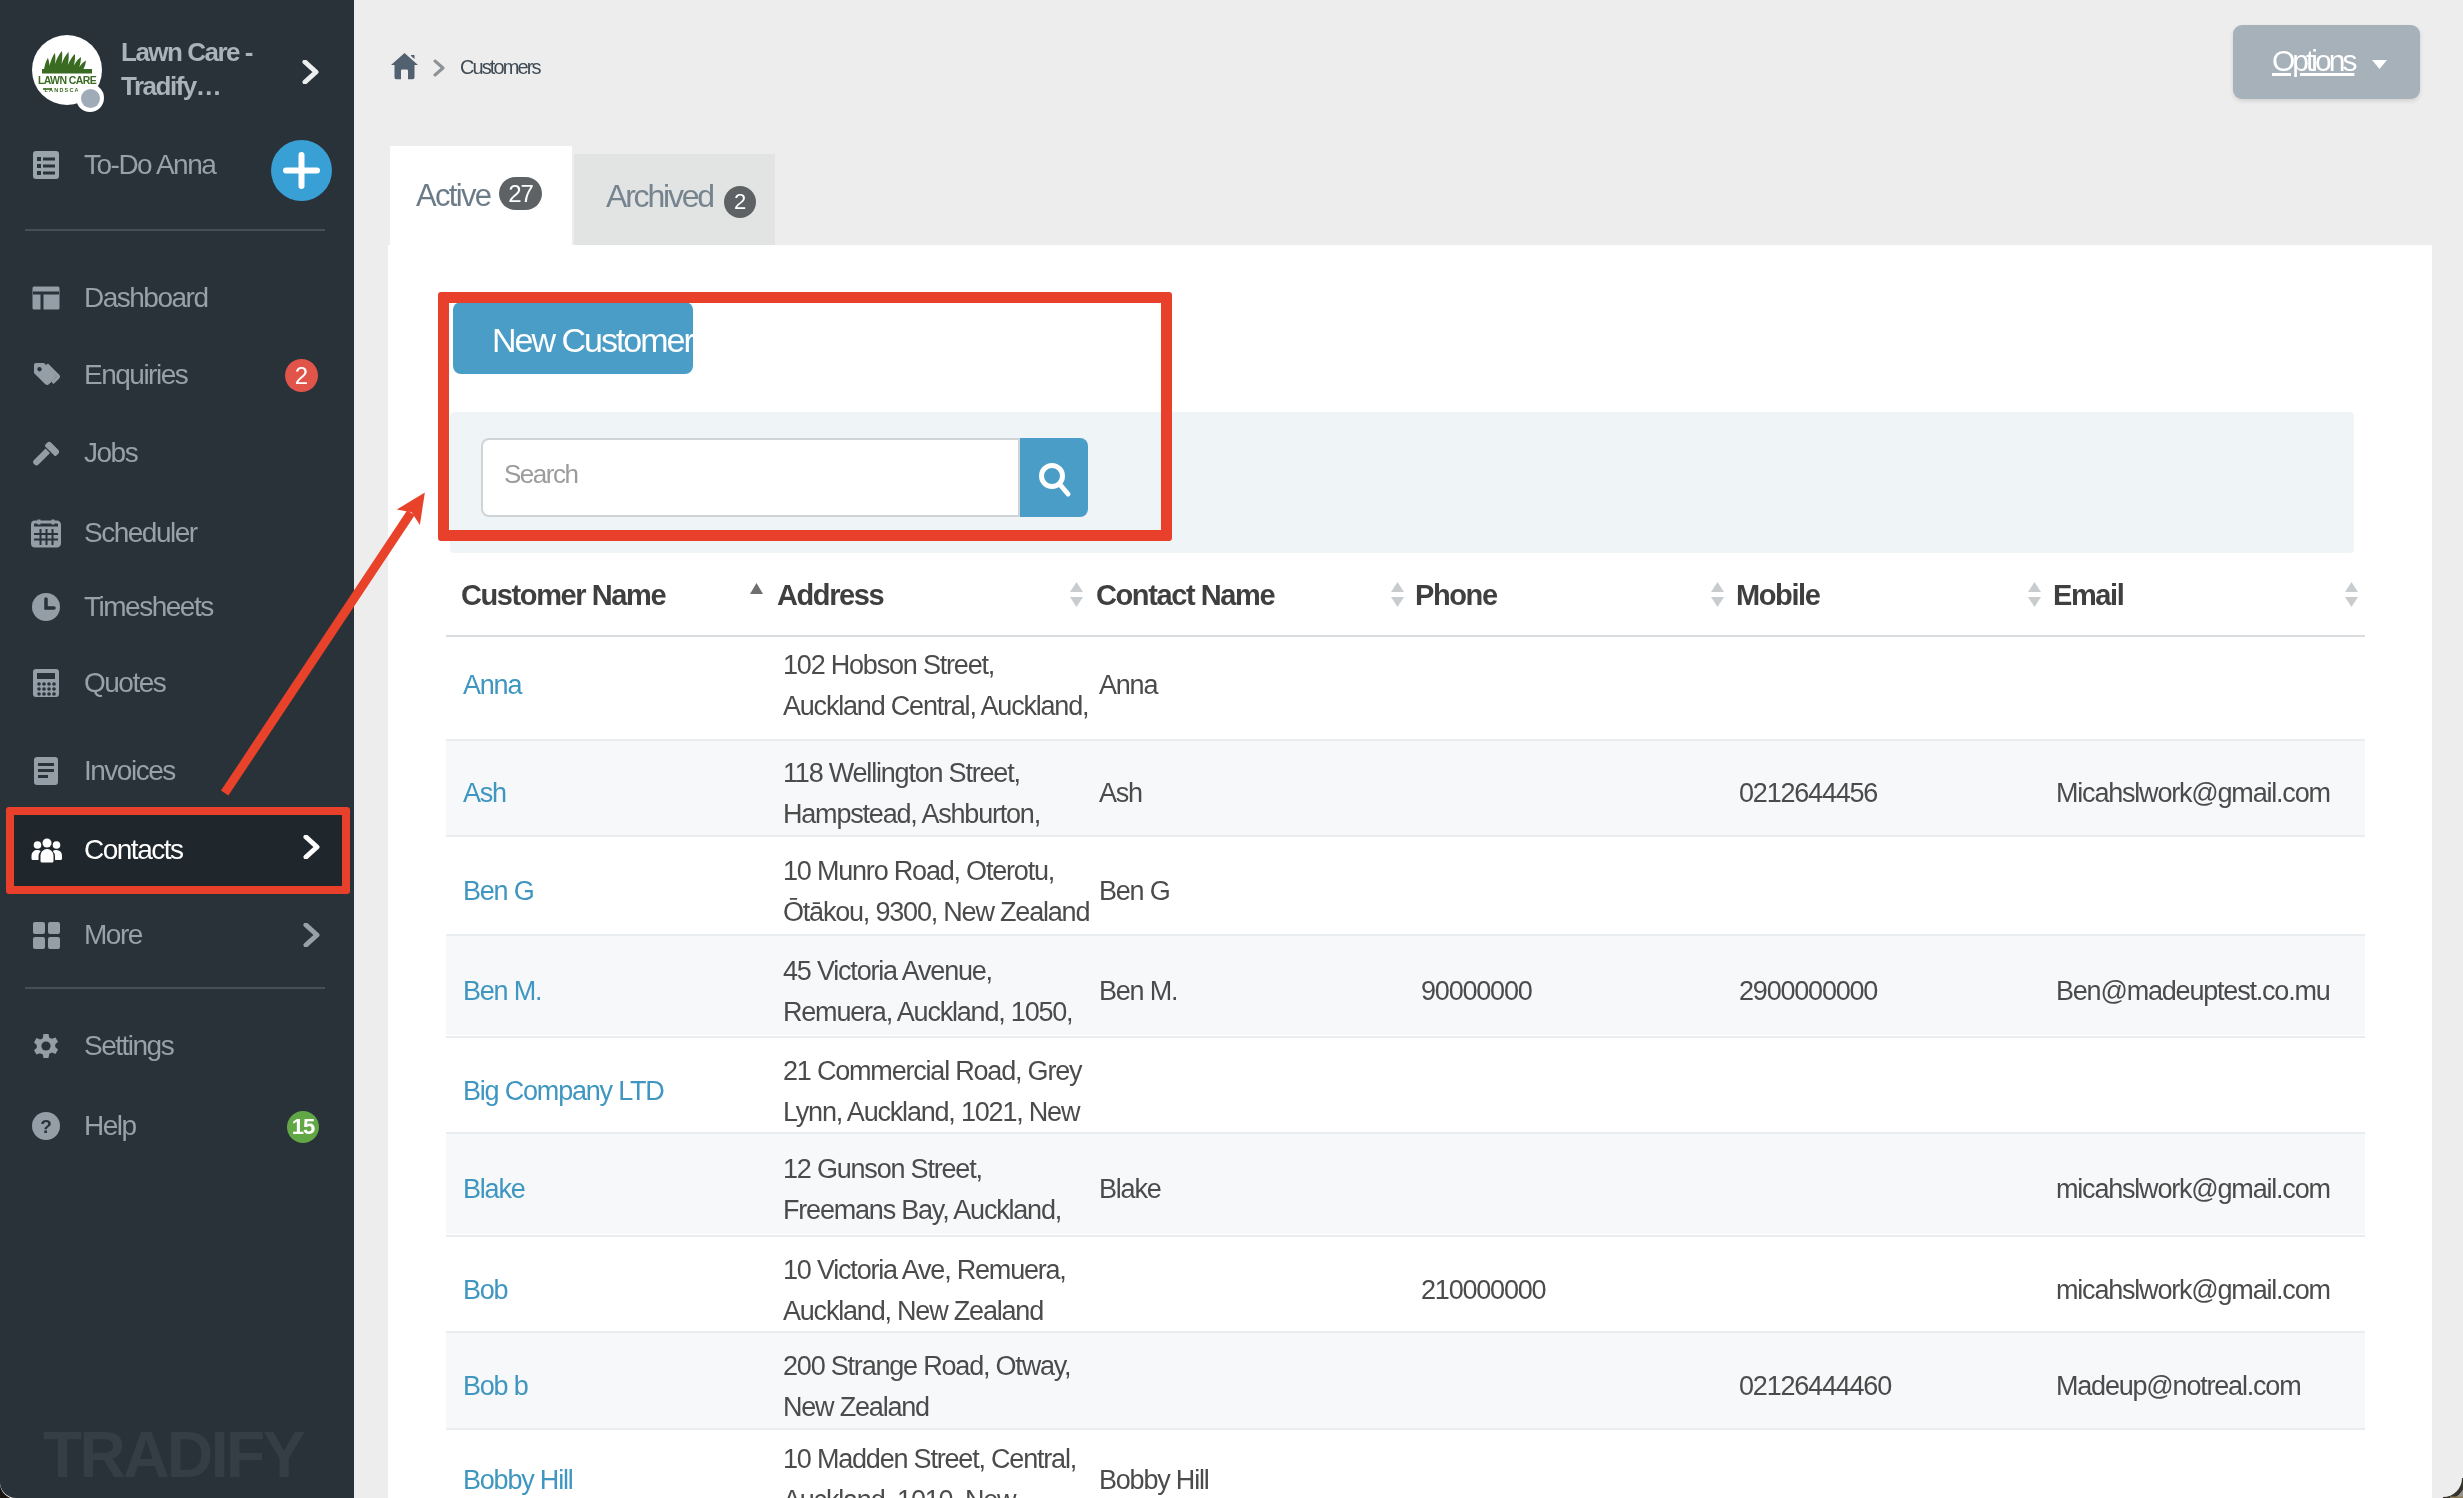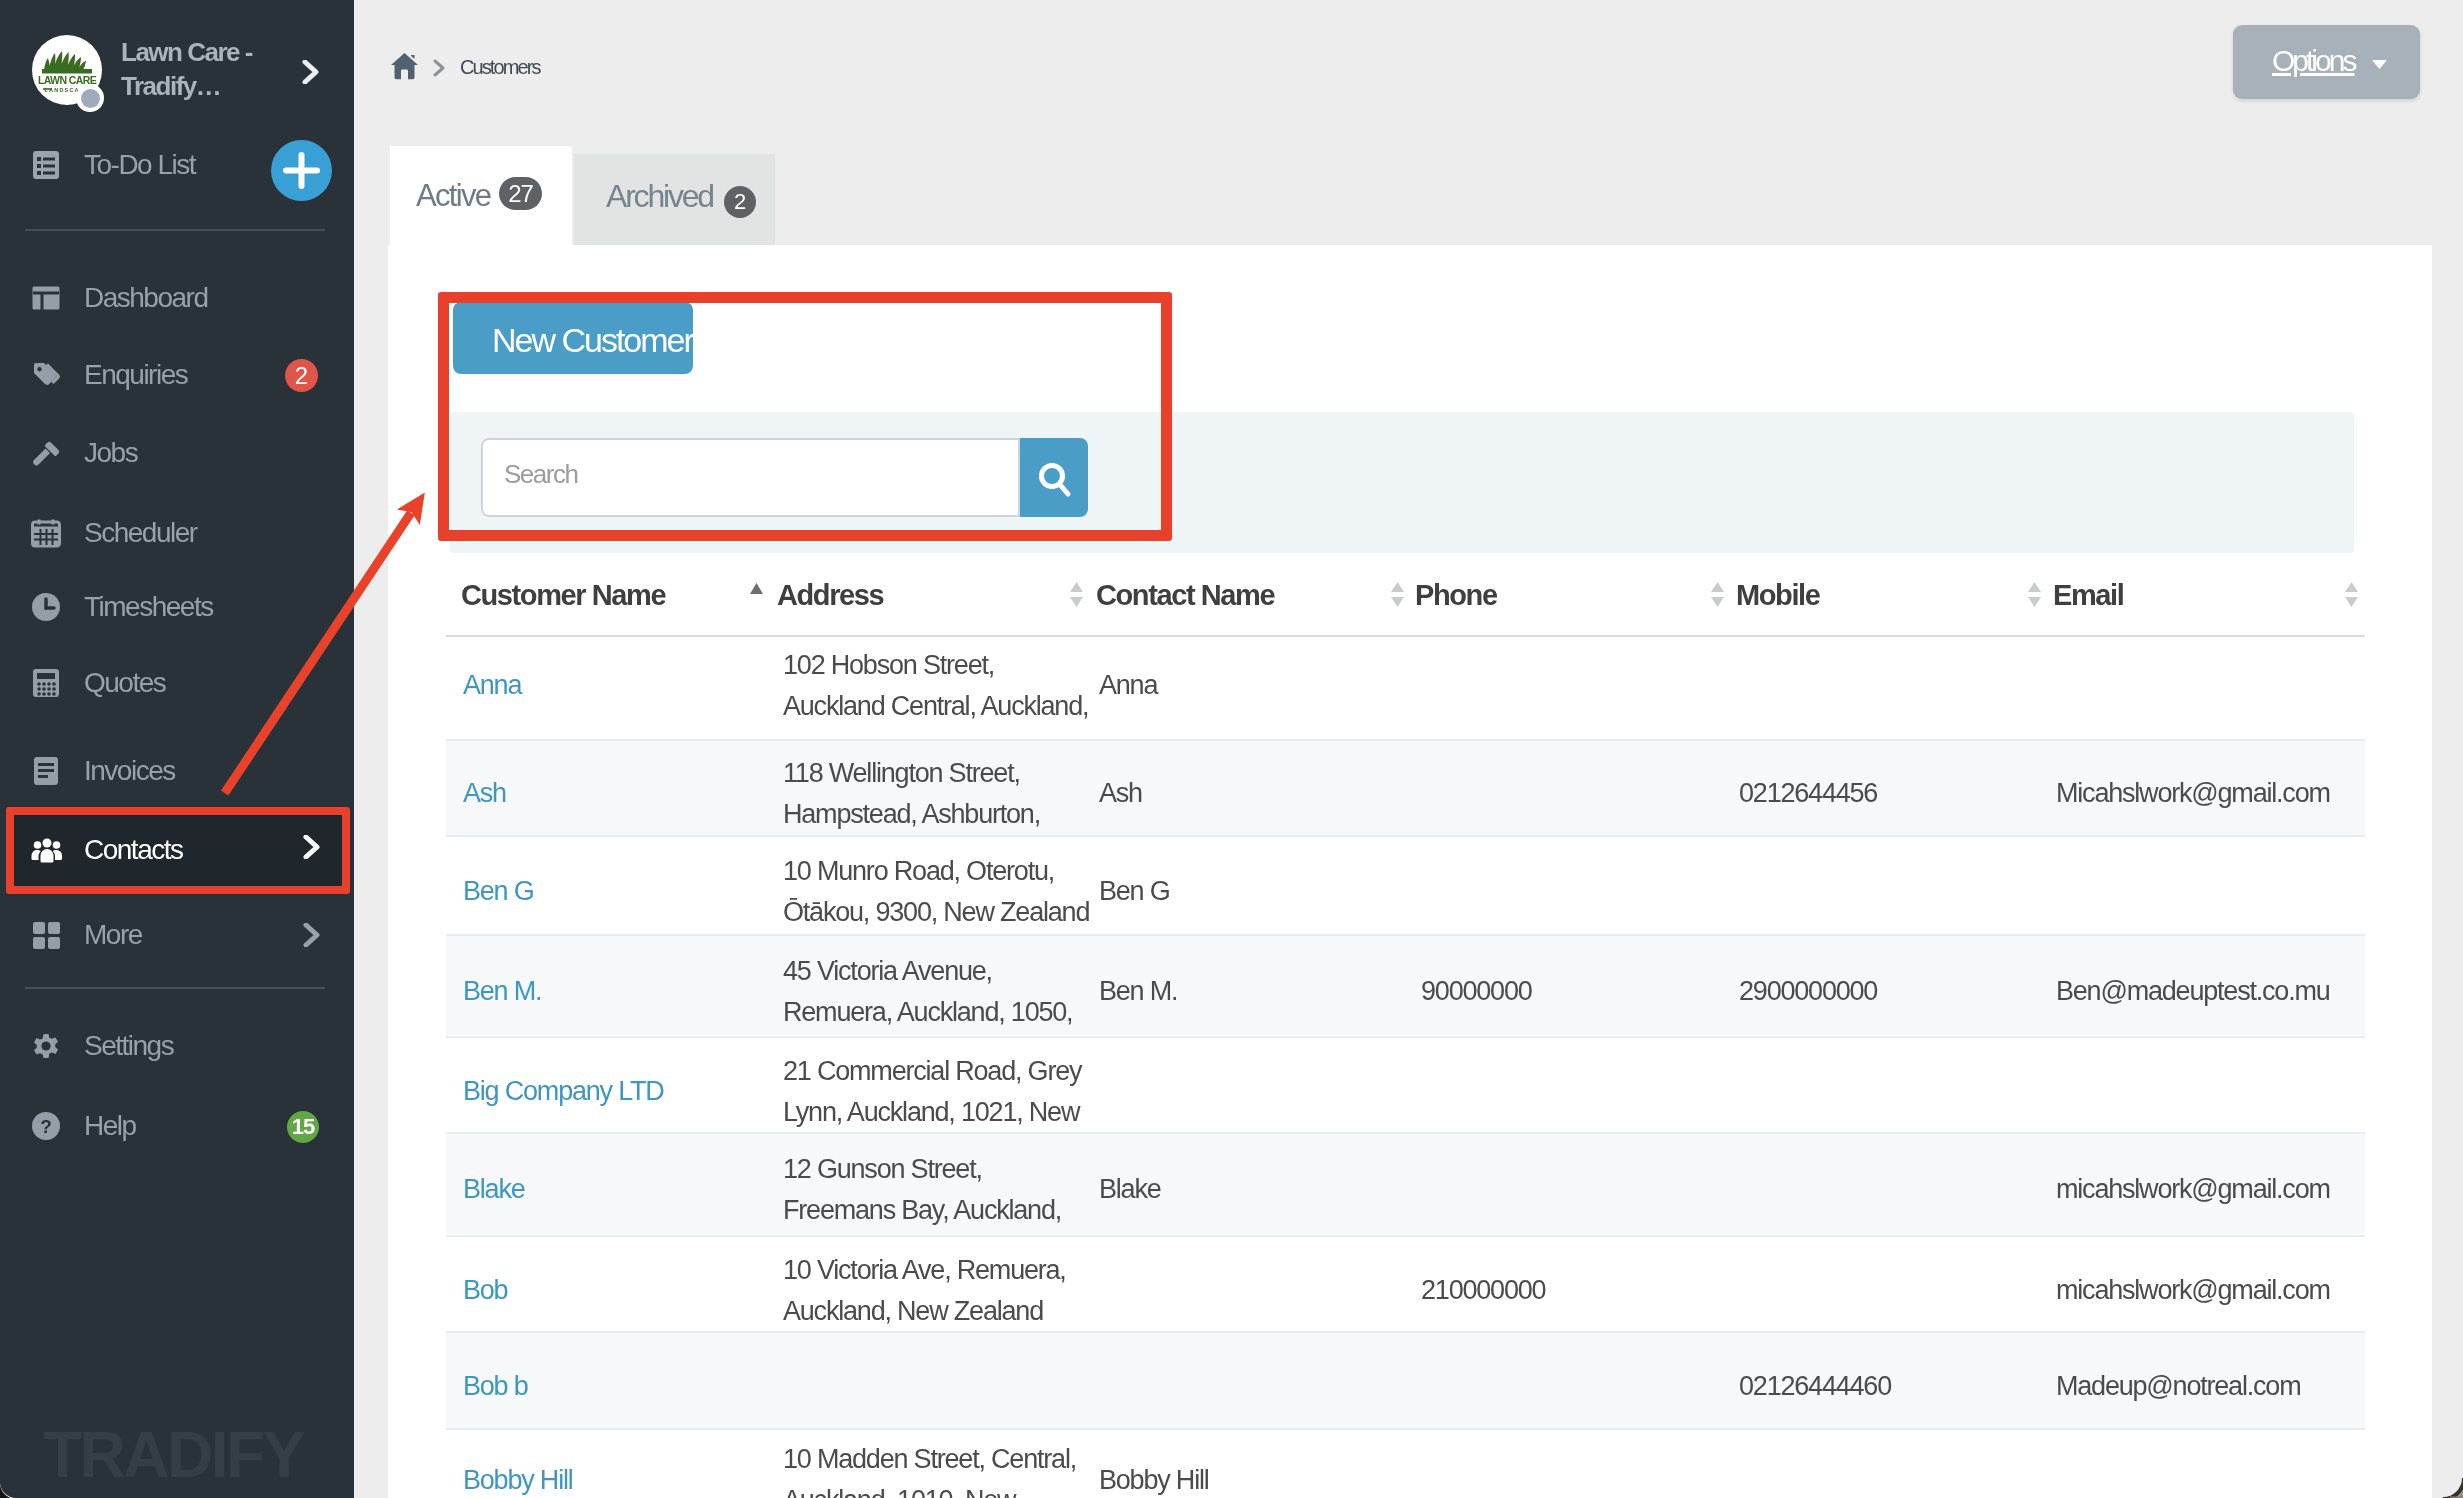--- a/index.html
+++ b/index.html
@@ -50,21 +50,21 @@
   <div class="abs" style="left:81px;top:89px;width:19px;height:19px;background:#9fabb8;border-radius:50%;"></div>
   <div class="abs" style="left:121px;top:35px;width:179px;color:#a9b3ba;font-size:26px;font-weight:bold;letter-spacing:-1.5px;line-height:34px;">Lawn Care - Tradify…</div>
   <svg class="abs" style="left:301px;top:60px;" width="20" height="24" viewBox="0 0 20 24">
       <path d="M4 2 L15 12 L4 22" stroke="#eceff0" stroke-width="5" fill="none" stroke-linecap="round" stroke-linejoin="round"></path>
     </svg>
 
   <div class="sbrow" style="top:126px;">
     <svg class="mi" viewBox="0 0 30 30" fill="#9aa4ab">
         <path d="M5 1 h20 a3 3 0 0 1 3 3 v22 a3 3 0 0 1 -3 3 h-20 a3 3 0 0 1 -3 -3 v-22 a3 3 0 0 1 3 -3 Z M6 7 h4 v4 h-4 Z M12 7.5 h12 v3 h-12 Z M6 14 h4 v4 h-4 Z M12 14.5 h12 v3 h-12 Z M6 21 h4 v4 h-4 Z M12 21.5 h12 v3 h-12 Z" fill-rule="evenodd"></path>
       </svg>
-    <div class="mlabel">To-Do List</div>
+    <div class="mlabel">To-Do Anna</div>
     <div class="abs" style="left:271px;top:14px;width:61px;height:61px;background:#39a0d5;border-radius:50%;"></div>
     <svg class="abs" style="left:271px;top:14px;" width="61" height="61" viewBox="0 0 61 61">
         <path d="M30.5 15 V46 M15 30.5 H46" stroke="#fff" stroke-width="6" stroke-linecap="round"></path>
       </svg>
   </div>
 
   <div class="divider" style="top:229px;"></div>
 
   <div class="sbrow" style="top:259px;">
     <svg class="mi" viewBox="0 0 30 30" fill="#949ea6">
@@ -306,20 +306,21 @@
     <div class="cell" style="left:1610px;">micahslwork@gmail.com</div>
   </div>
   <div class="trow" style="top:1235px;height:97px;">
     <div class="cell link" style="left:17px;">Bob</div>
     <div class="cell addr" style="left:337px;">10 Victoria Ave, Remuera,<br>Auckland, New Zealand</div>
     <div class="cell" style="left:975px;">210000000</div>
     <div class="cell" style="left:1610px;">micahslwork@gmail.com</div>
   </div>
   <div class="trow stripe" style="top:1331px;height:97px;">
     <div class="cell link" style="left:17px;">Bob b</div>
+    <div class="cell addr" style="left:337px;">200 Strange Road, Otway,<br>New Zealand</div>
     <div class="cell" style="left:1293px;">02126444460</div>
     <div class="cell" style="left:1610px;">Madeup@notreal.com</div>
   </div>
   <div class="trow" style="top:1428px;height:119px;">
     <div class="cell link" style="left:17px;top:35px;transform:none;">Bobby Hill</div>
     <div class="cell addr" style="left:337px;top:9px;transform:none;">10 Madden Street, Central,<br>Auckland, 1010, New</div>
     <div class="cell" style="left:653px;top:35px;transform:none;">Bobby Hill</div>
   </div>
 </div>
 

